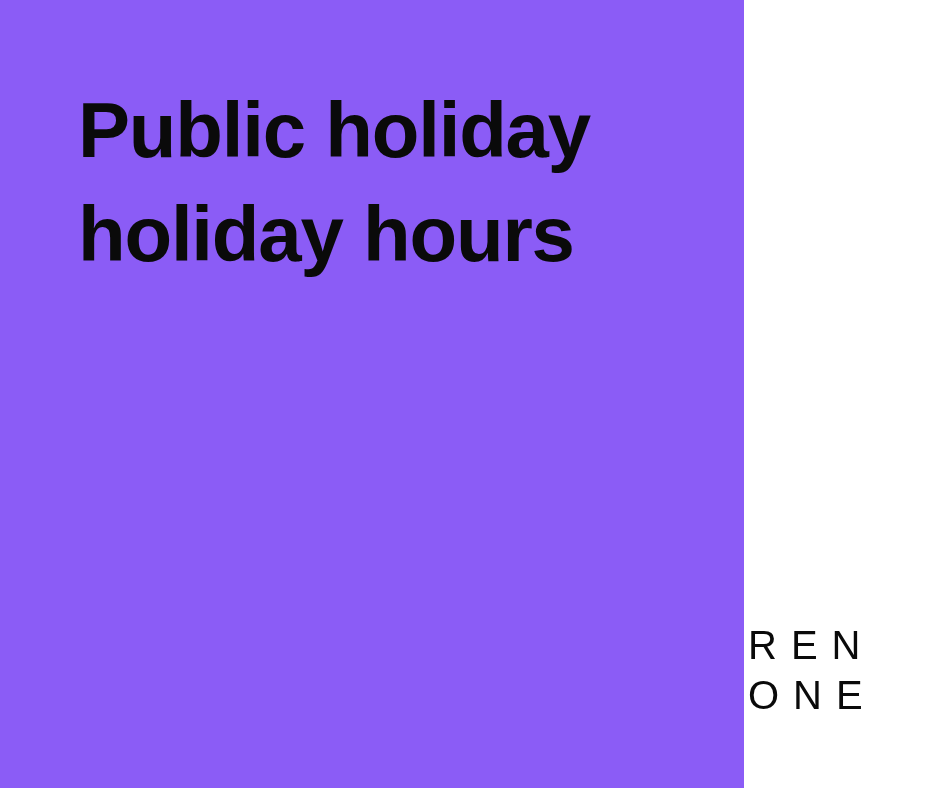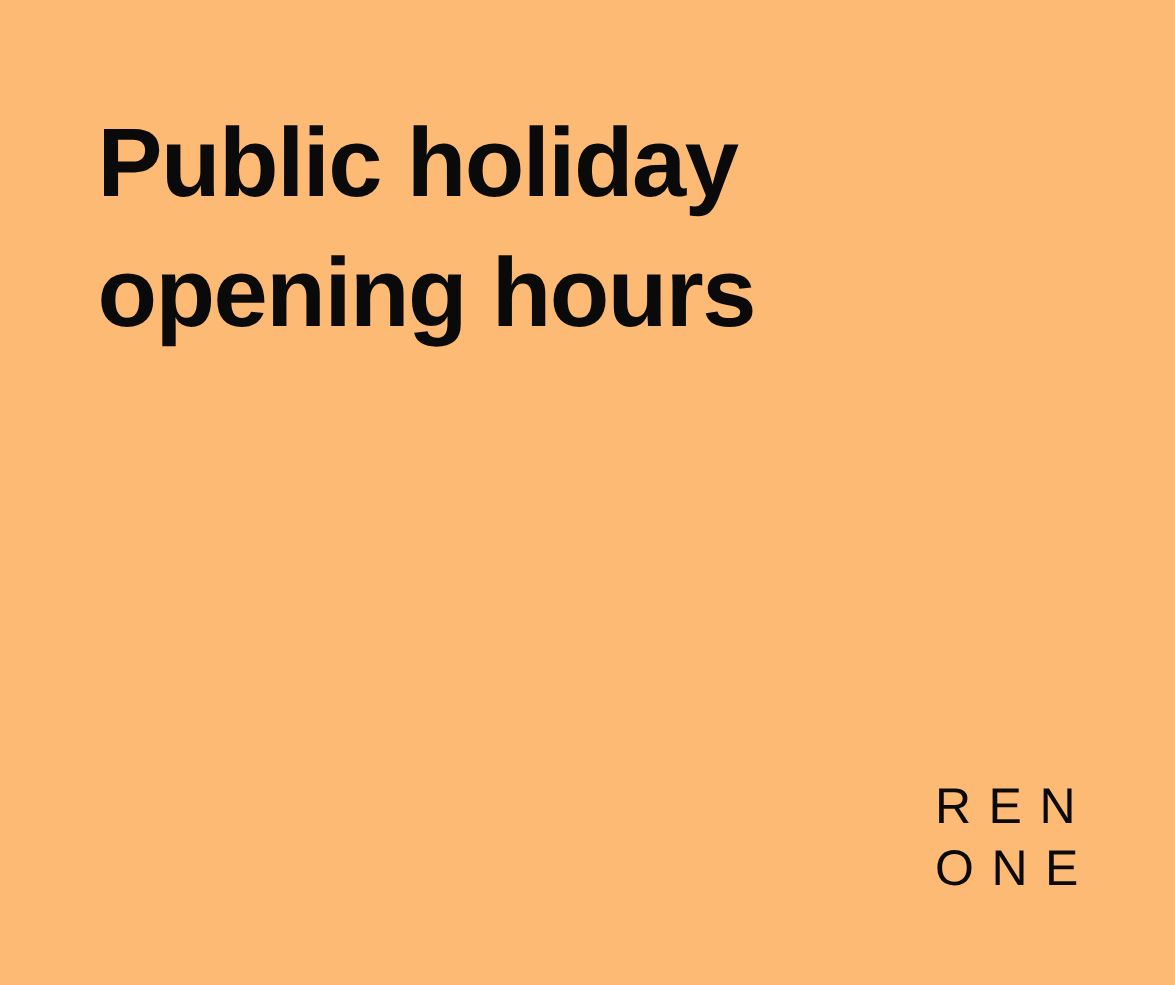--- a/index.html
+++ b/index.html
@@ -9,23 +9,23 @@
 
   body {
     width: 940px;
     height: 788px;
     overflow: hidden;
     font-family: "Liberation Sans", sans-serif;
   }
 
   #card {
     position: relative;
-    width: 940px;
+    width: 744px;
     height: 788px;
-    background: #fdba74;
+    background: #8b5cf6;
     box-sizing: border-box;
   }
 
   
   #headline {
     position: absolute;
     left: 78px;
     top: 78px;
     width: 620px;
     margin: 0;
@@ -62,21 +62,21 @@
     white-space: pre;
   }
 </style>
 </head>
 <body>
 
 <div id="card">
 
   <h1 id="headline">
     <span class="hl-line">Public holiday</span>
-    <span class="hl-line">opening hours</span>
+    <span class="hl-line">holiday hours</span>
   </h1>
 
   <div id="logo">
     <span class="logo-line">REN</span>
     <span class="logo-line">ONE</span>
   </div>
 
 </div>
 
 </body></html>

